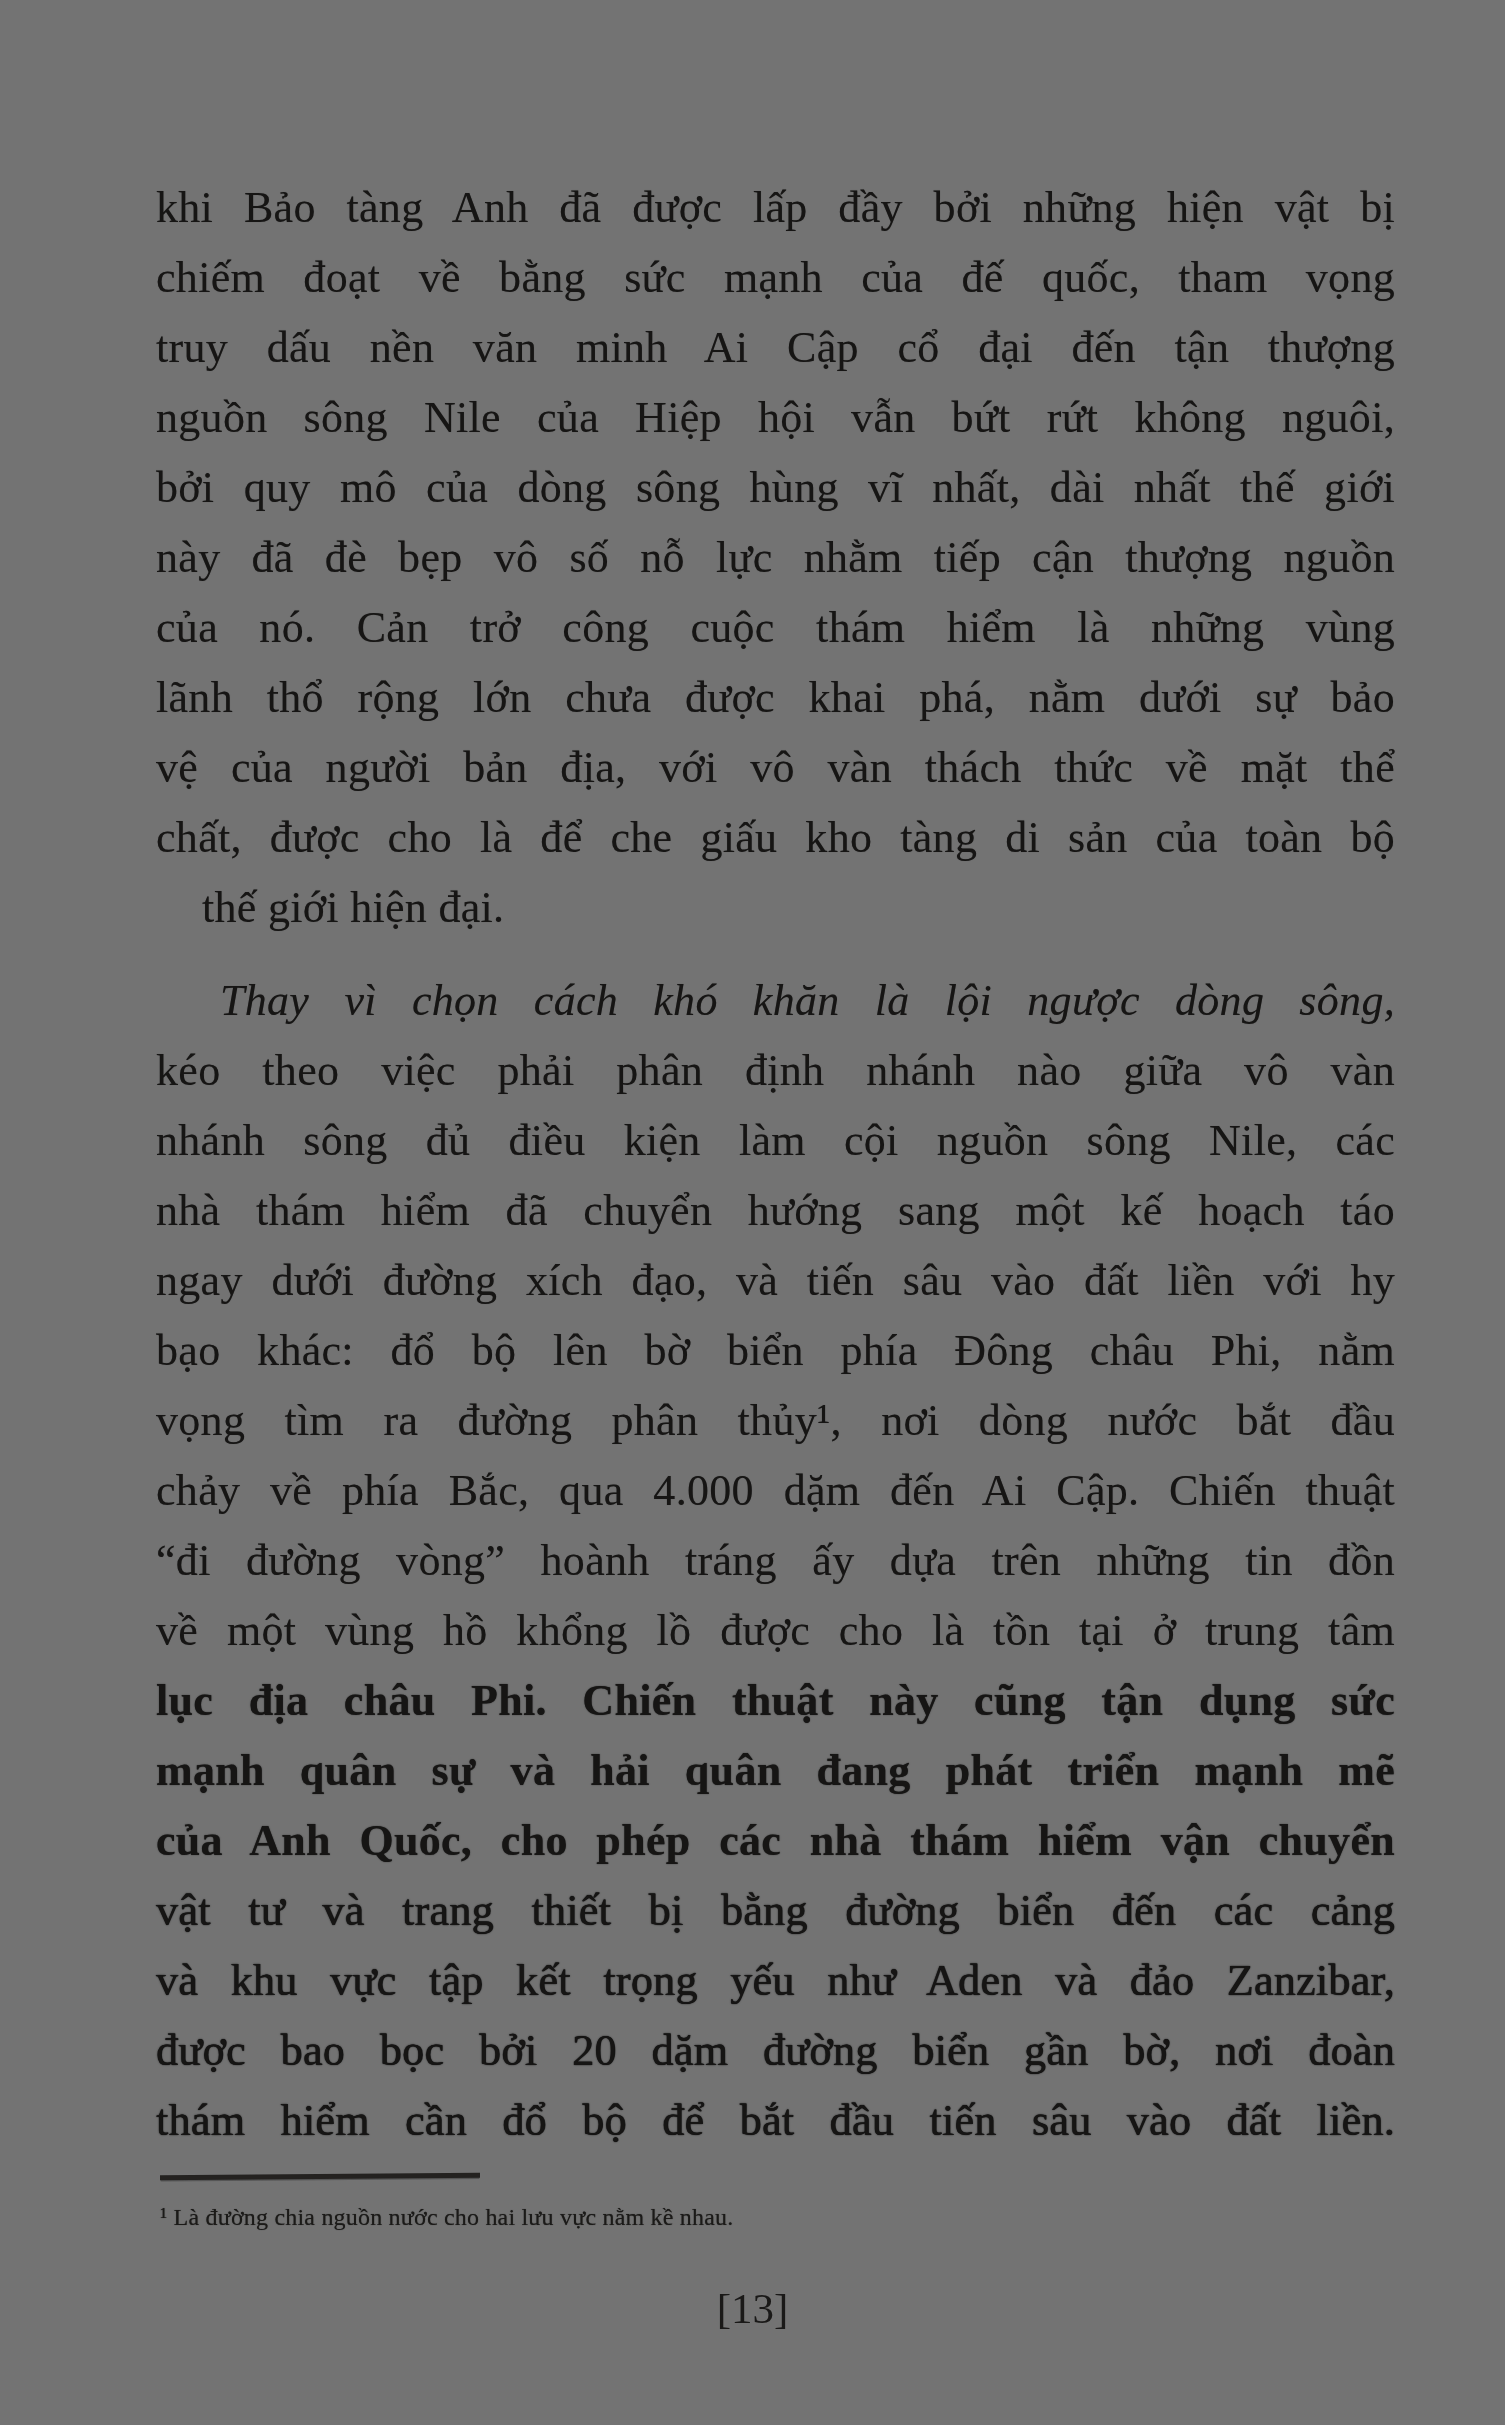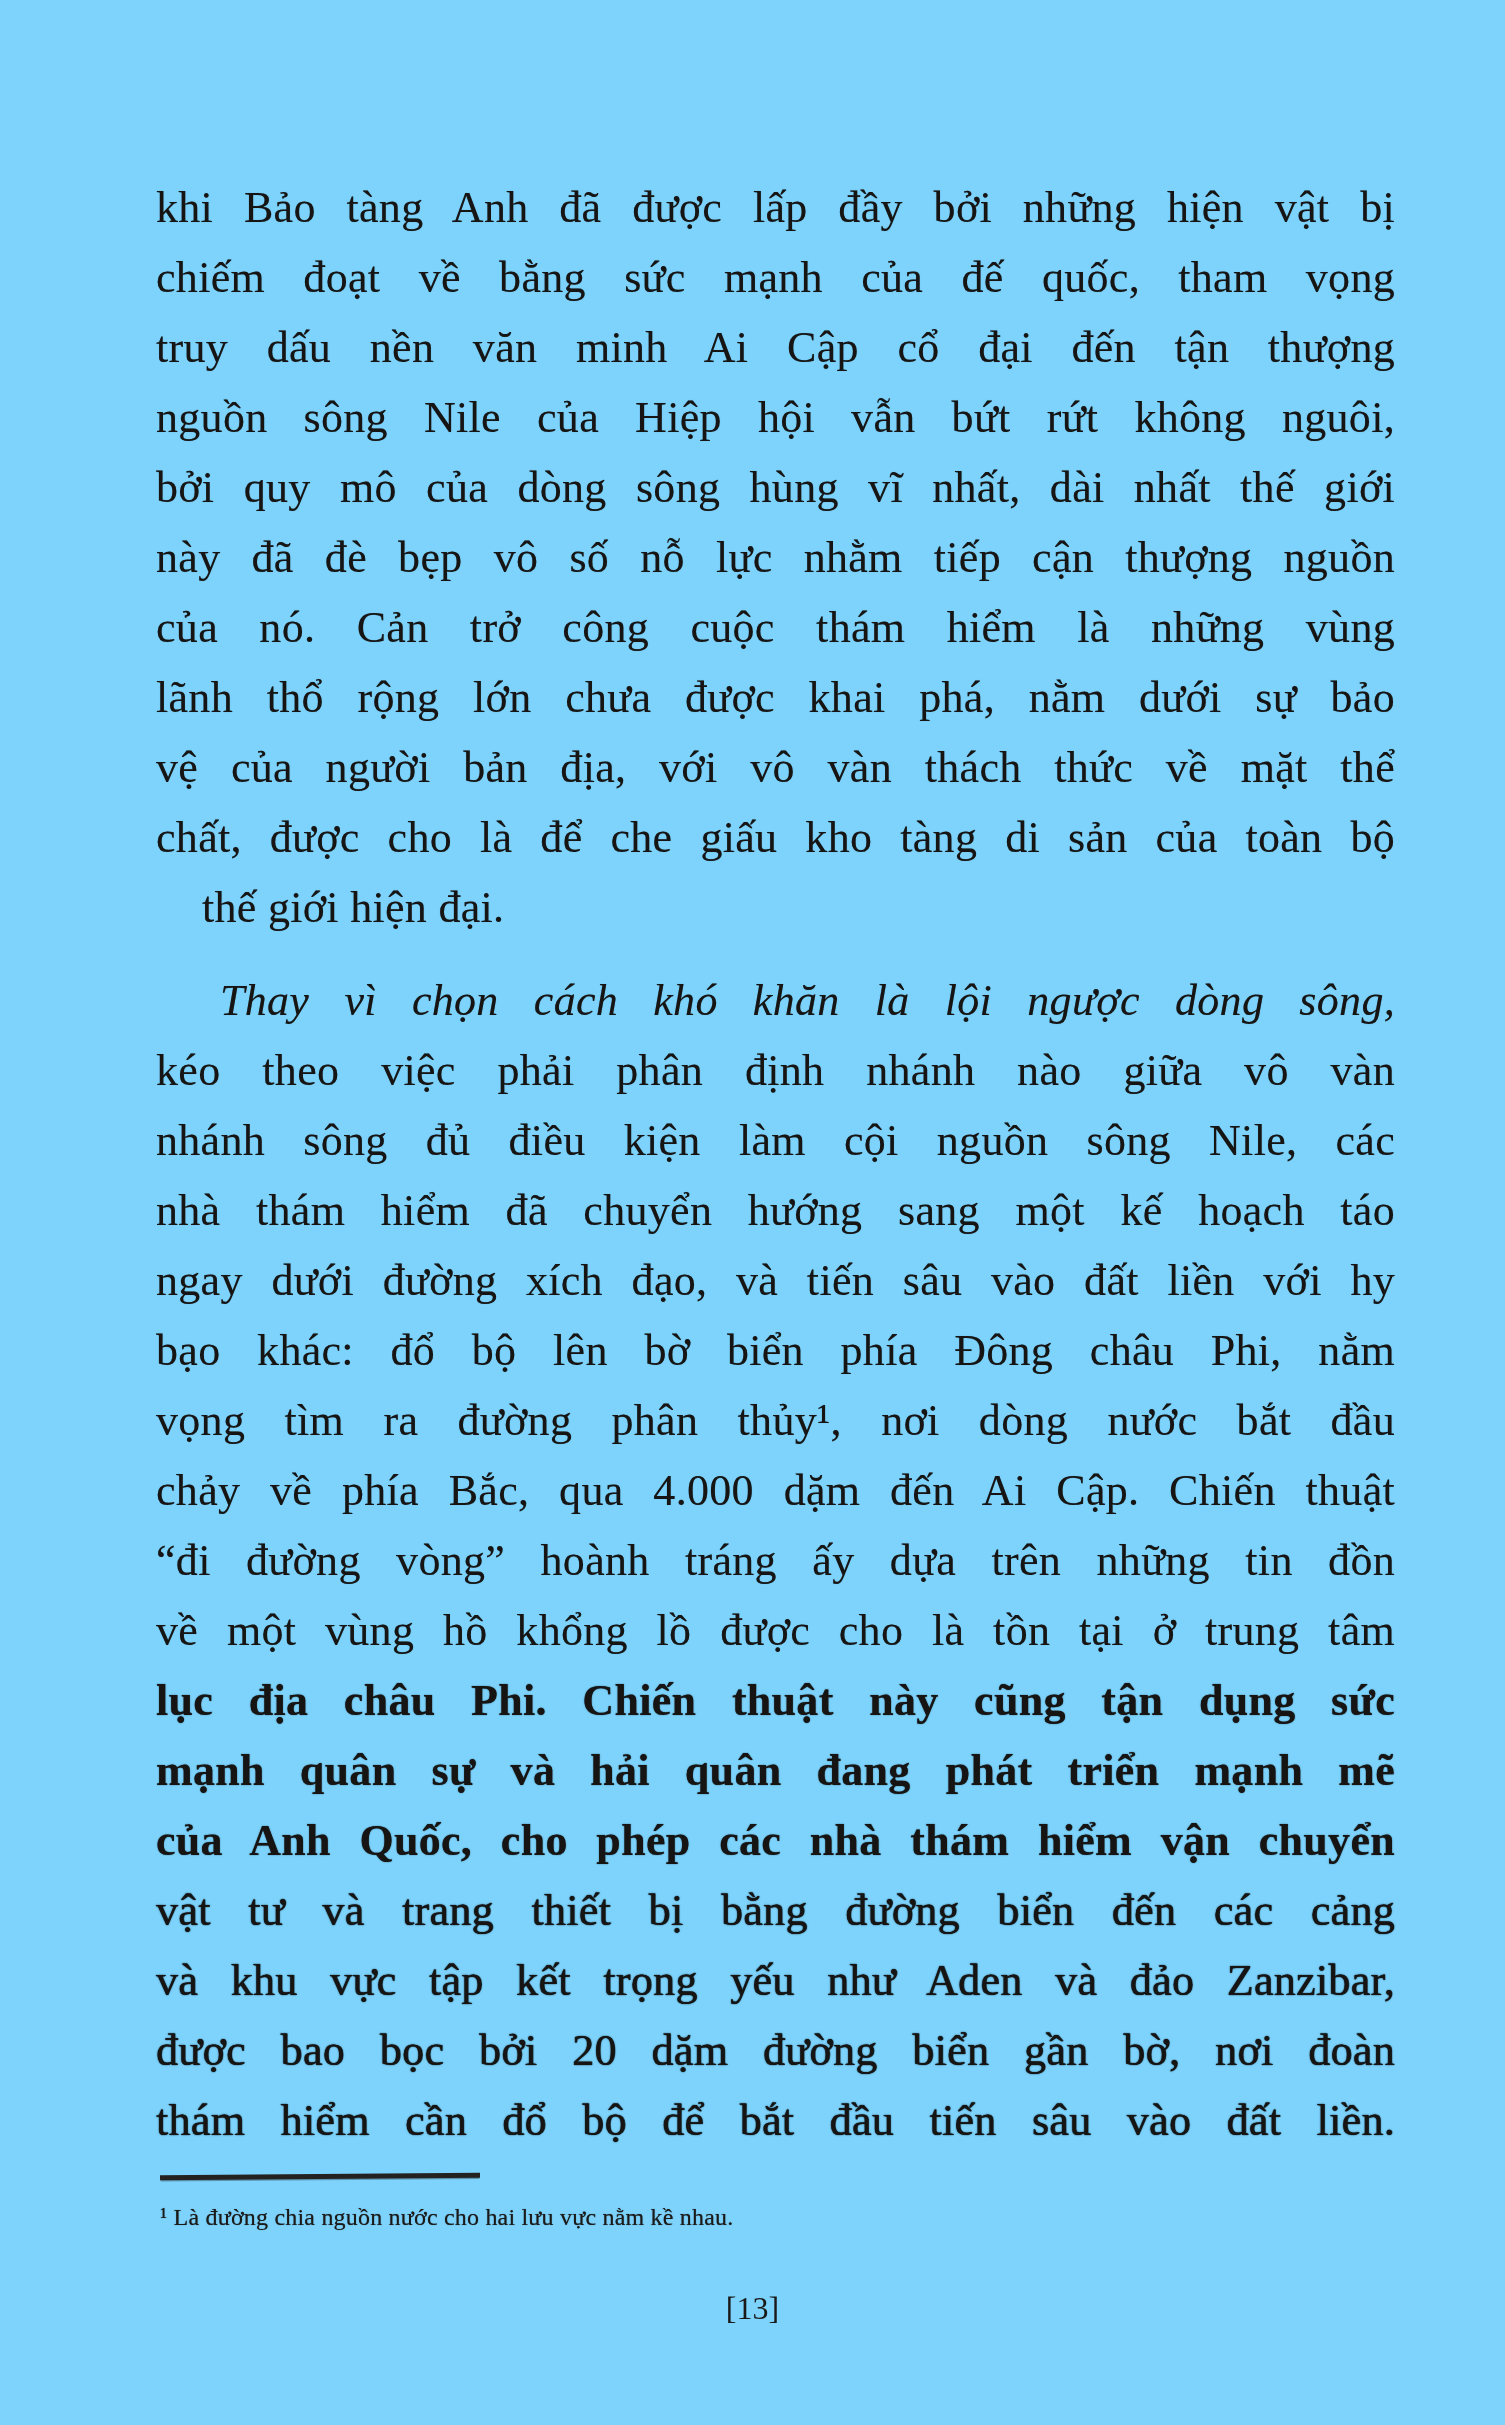--- a/index.html
+++ b/index.html
@@ -8,21 +8,21 @@
     background: #fefefd;
   }
   body {
     position: relative;
     font-family: "Liberation Serif", "DejaVu Serif", serif;
     color: #161514;
     overflow: hidden;
   }
   .scan-page {
     position: absolute; inset: 0;
-    background: #7dd3fc;
+    background: #737373;
   }
   .text-block {
     position: absolute;
     left: 156px; top: 173px;
     width: 1239px;
     filter: blur(0.2px);
   }
   .line {
     font-size: 44px;
     line-height: 70px;
@@ -55,21 +55,21 @@
     letter-spacing: 0.2px;
     color: #1b1a18;
     filter: blur(0.2px);
     text-shadow: 0 0 0.9px rgba(15,15,15,.6);
   }
   .page-number {
     position: absolute;
     left: 0; top: 2285px;
     width: 100%;
     text-align: center;
-    font-size: 32px;
+    font-size: 43px;
     line-height: 47px;
     color: #1a1918;
     filter: blur(0.2px);
   }
 </style>
 </head>
 <body>
 
 <div class="scan-page">
 

